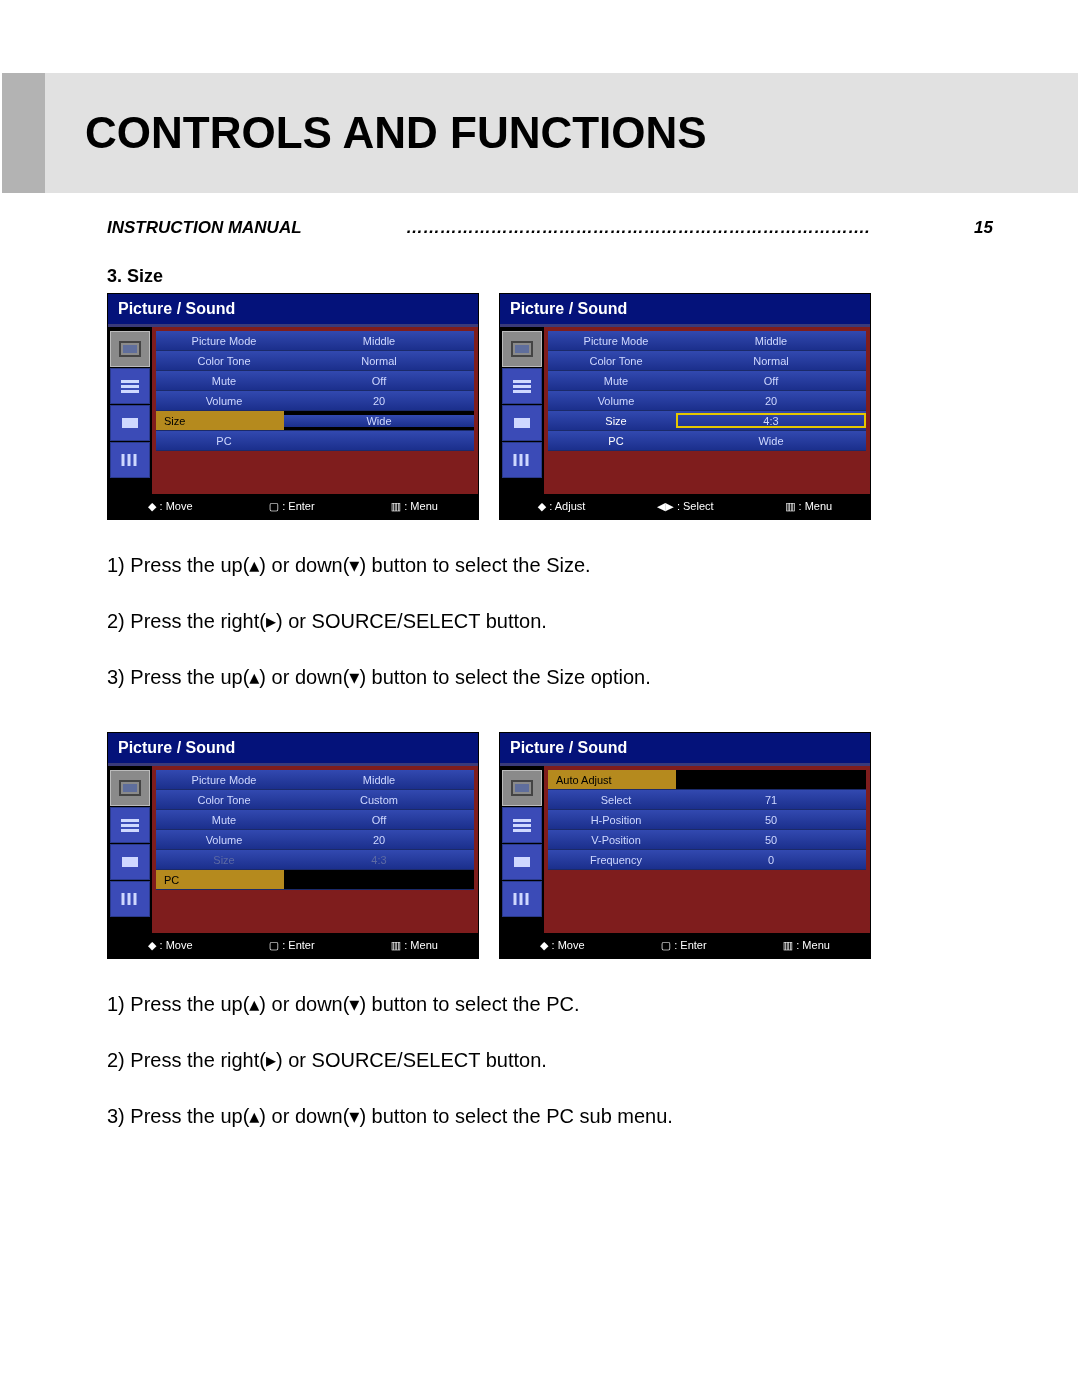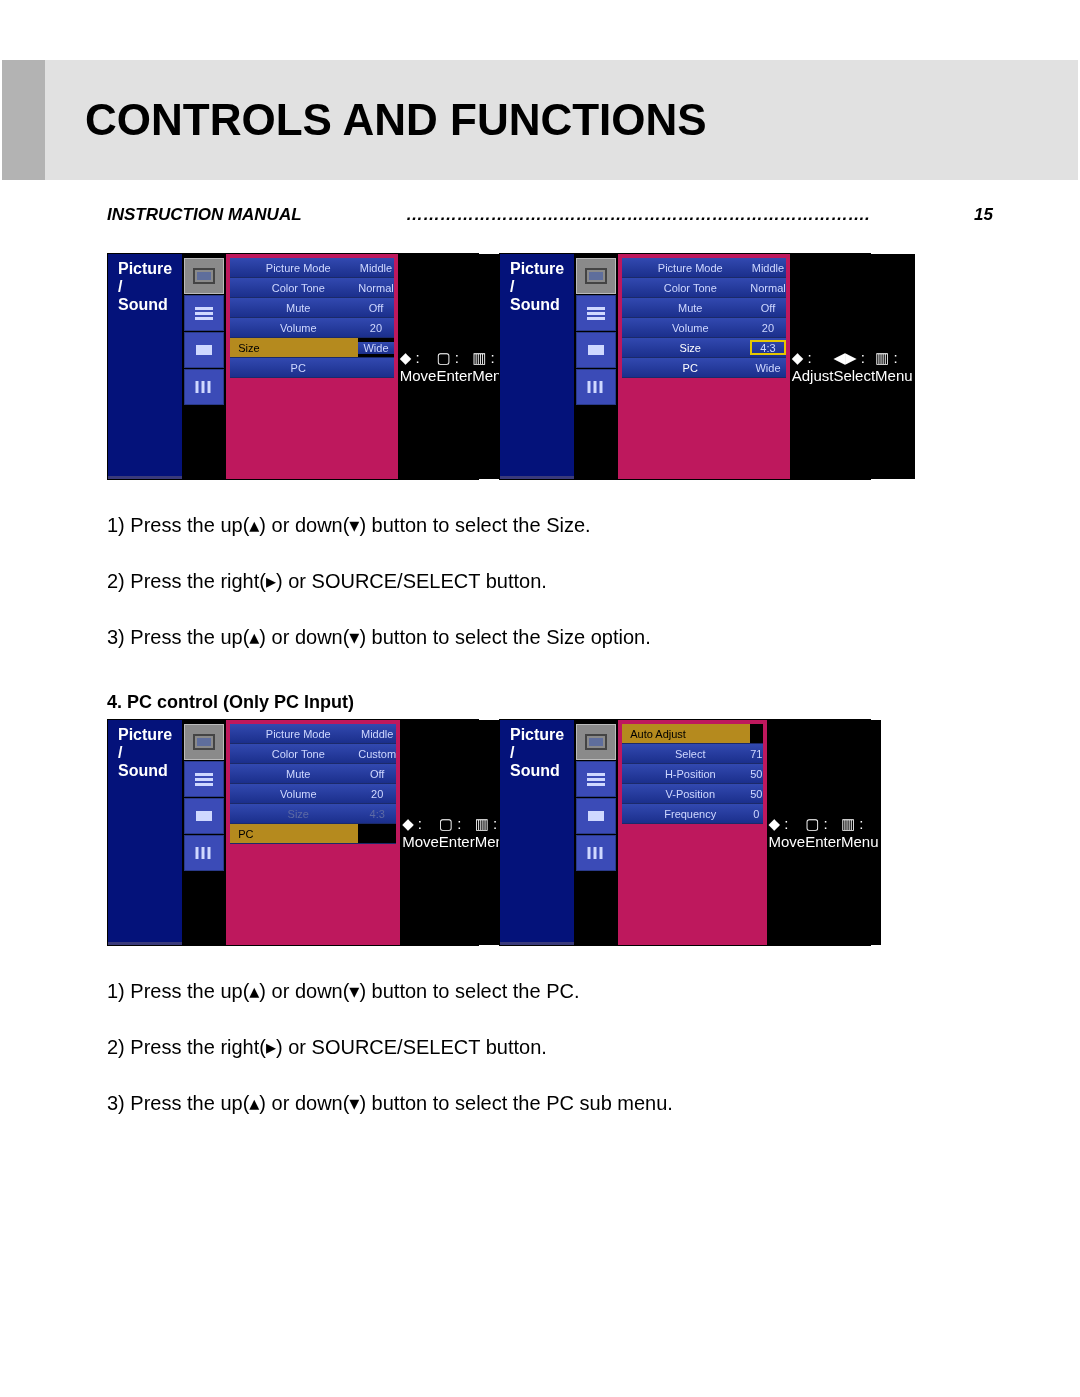--- a/index.html
+++ b/index.html
@@ -1,43 +1,43 @@
 <!DOCTYPE html>
 <html><head>
 <meta charset="utf-8">
 <style>
   body { margin:0; padding:0; background:#fff; font-family:Arial,Helvetica,sans-serif; color:#000; }
-  .page { width:1076px; margin:0 auto; padding:60px 0 40px 0; box-sizing:border-box; }
+  .page { width:1076px; margin:13px auto; padding:60px 0 40px 0; box-sizing:border-box; }
   .banner { display:flex; align-items:stretch; height:120px; }
   .banner-left { width:44px; background:#b3b3b3; margin-right:-1px;}
   .banner-right { flex:1; background:#e1e1e1; display:flex; align-items:center; padding-left:40px; font-family:Arial,Helvetica,sans-serif; font-weight:900; font-size:44px; letter-spacing:0px; color:#000; font-stretch:condensed;}
   .content { padding: 25px 85px 0 105px; }
   .manual-line { display:flex; justify-content:space-between; font-weight:bold; font-style:italic; font-size:17px; margin-bottom:28px;text-align:right; }
   .section-head { font-weight:bold; font-size:18px; margin:0 0 6px 0; }
   .shots { display:flex; gap:20px; margin-bottom:30px;}
-  .osd { width:370px; height:225px; background:#be185d; border:1px solid #000; font-size:11px; color:#fff; display:flex; flex-direction:row;}
+  .osd { width:370px; height:225px; background:#7f1d1d; border:1px solid #000; font-size:11px; color:#fff; display:flex; flex-direction:column;}
   .osd-title { background:#04127a; color:#fff; font-weight:bold; font-size:16px; padding:6px 10px; border-bottom:3px solid #3a3a7a;}
   .osd-body { flex:1; display:flex;}
   .osd-icons { width:44px; background:#000; display:flex; flex-direction:column; align-items:center; padding-top:4px; gap:1px;}
   .osd-icon { width:38px; height:34px; background:#3b4bb7; display:flex; align-items:center; justify-content:center; border:1px solid #2a3a8a;}
   .osd-icon.sel { background:#8a8a8a; border:1px solid #bbb;}
   .osd-icon svg { display:block;}
   .osd-list { flex:1; padding:4px 4px 0 4px;}
   .row { display:flex; height:19px; border-bottom:1px solid #1b2a6a; align-items:center; }
   .row .lab { width:120px; padding-left:8px; color:#cfd8ff; font-size:11px;text-align:center;}
   .row .val { flex:1; text-align:center; color:#cfd8ff; font-size:11px;}
   .row.norm { background:linear-gradient(#3249b0,#1b2f8c);}
   .row.dim .lab,.row.dim .val{color:#5d6aa4;}
   .row.sel-lab { background:#000;}
   .row.sel-lab .lab{background:#b58a1e; color:#000; height:100%; display:flex; align-items:center;}
   .row.sel-lab .val{background:linear-gradient(#3249b0,#1b2f8c);}
   .row.sel-yellow .lab{color:#fff;}
   .row.sel-yellow .val{border:2px solid #e5c700; height:15px; box-sizing:border-box; display:flex; align-items:center; justify-content:center;}
   .row.extra .lab{color:#fff;}
-  .osd-foot { background:#000; display:flex; justify-content:space-around; padding:6px 2px 6px 2px; font-size:15px; color:#fff;}
+  .osd-foot { background:#000; display:flex; justify-content:space-around; padding:6px 2px 6px 2px; font-size:11px; color:#fff;}
   .foot-item { display:flex; align-items:center; gap:4px;}
   .instructions { font-size:20px; line-height:1.5; margin-bottom:40px;}
   .instructions p { margin:0 0 26px 0;}
 </style>
 </head>
 <body>
 
 <div class="page">
 
   <div class="banner">
@@ -45,20 +45,21 @@
     <div class="banner-right">CONTROLS AND FUNCTIONS</div>
   </div>
 
   <div class="content">
     <div class="manual-line">
       <span>INSTRUCTION MANUAL</span>
       <span>……………………………………………………………………….</span>
       <span>15</span>
     </div>
 
+    <div class="section-head">3. Size</div>
     <div class="shots">
       <div class="osd">
         <div class="osd-title">Picture / Sound</div>
         <div class="osd-body">
           <div class="osd-icons">
             <div class="osd-icon sel">
                 <svg width="22" height="16">
                   <rect x="1" y="1" width="20" height="14" fill="none" stroke="#444" stroke-width="2"></rect>
                   <rect x="4" y="4" width="14" height="8" fill="#5f6e9c"></rect>
                 </svg>
@@ -176,21 +177,20 @@
           <span class="foot-item">▥ : Menu</span>
         </div>
       </div>
     </div>
     <div class="instructions">
       <p>1) Press the up(▴) or down(▾) button to select the Size.</p>
       <p>2) Press the right(▸) or SOURCE/SELECT button.</p>
       <p>3) Press the up(▴) or down(▾) button to select the Size option.</p>
     </div>
 
-    <div class="section-head">4. PC control (Only PC Input)</div>
     <div class="shots">
       <div class="osd">
         <div class="osd-title">Picture / Sound</div>
         <div class="osd-body">
           <div class="osd-icons">
             <div class="osd-icon sel">
                 <svg width="22" height="16">
                   <rect x="1" y="1" width="20" height="14" fill="none" stroke="#444" stroke-width="2"></rect>
                   <rect x="4" y="4" width="14" height="8" fill="#5f6e9c"></rect>
                 </svg>

